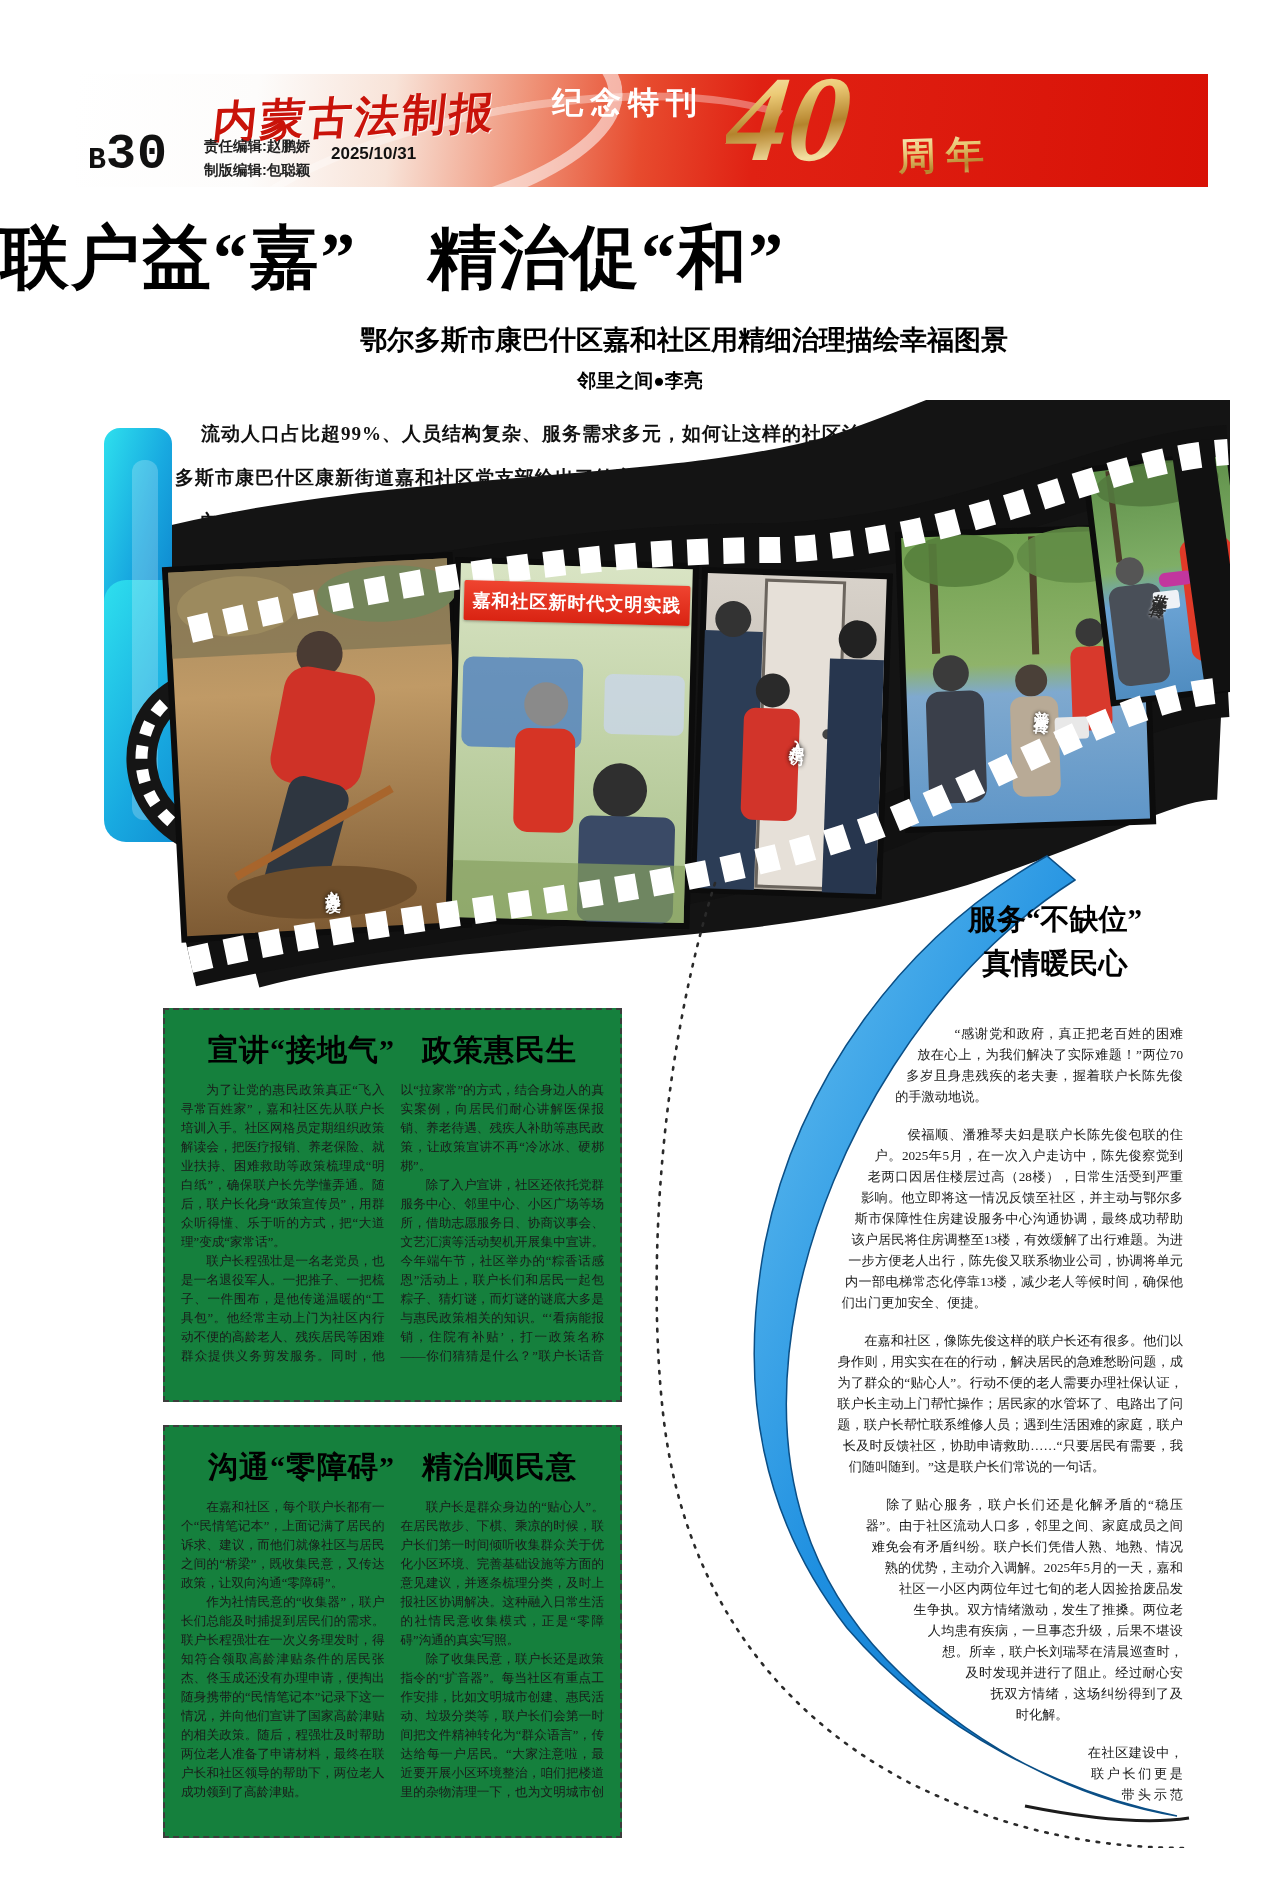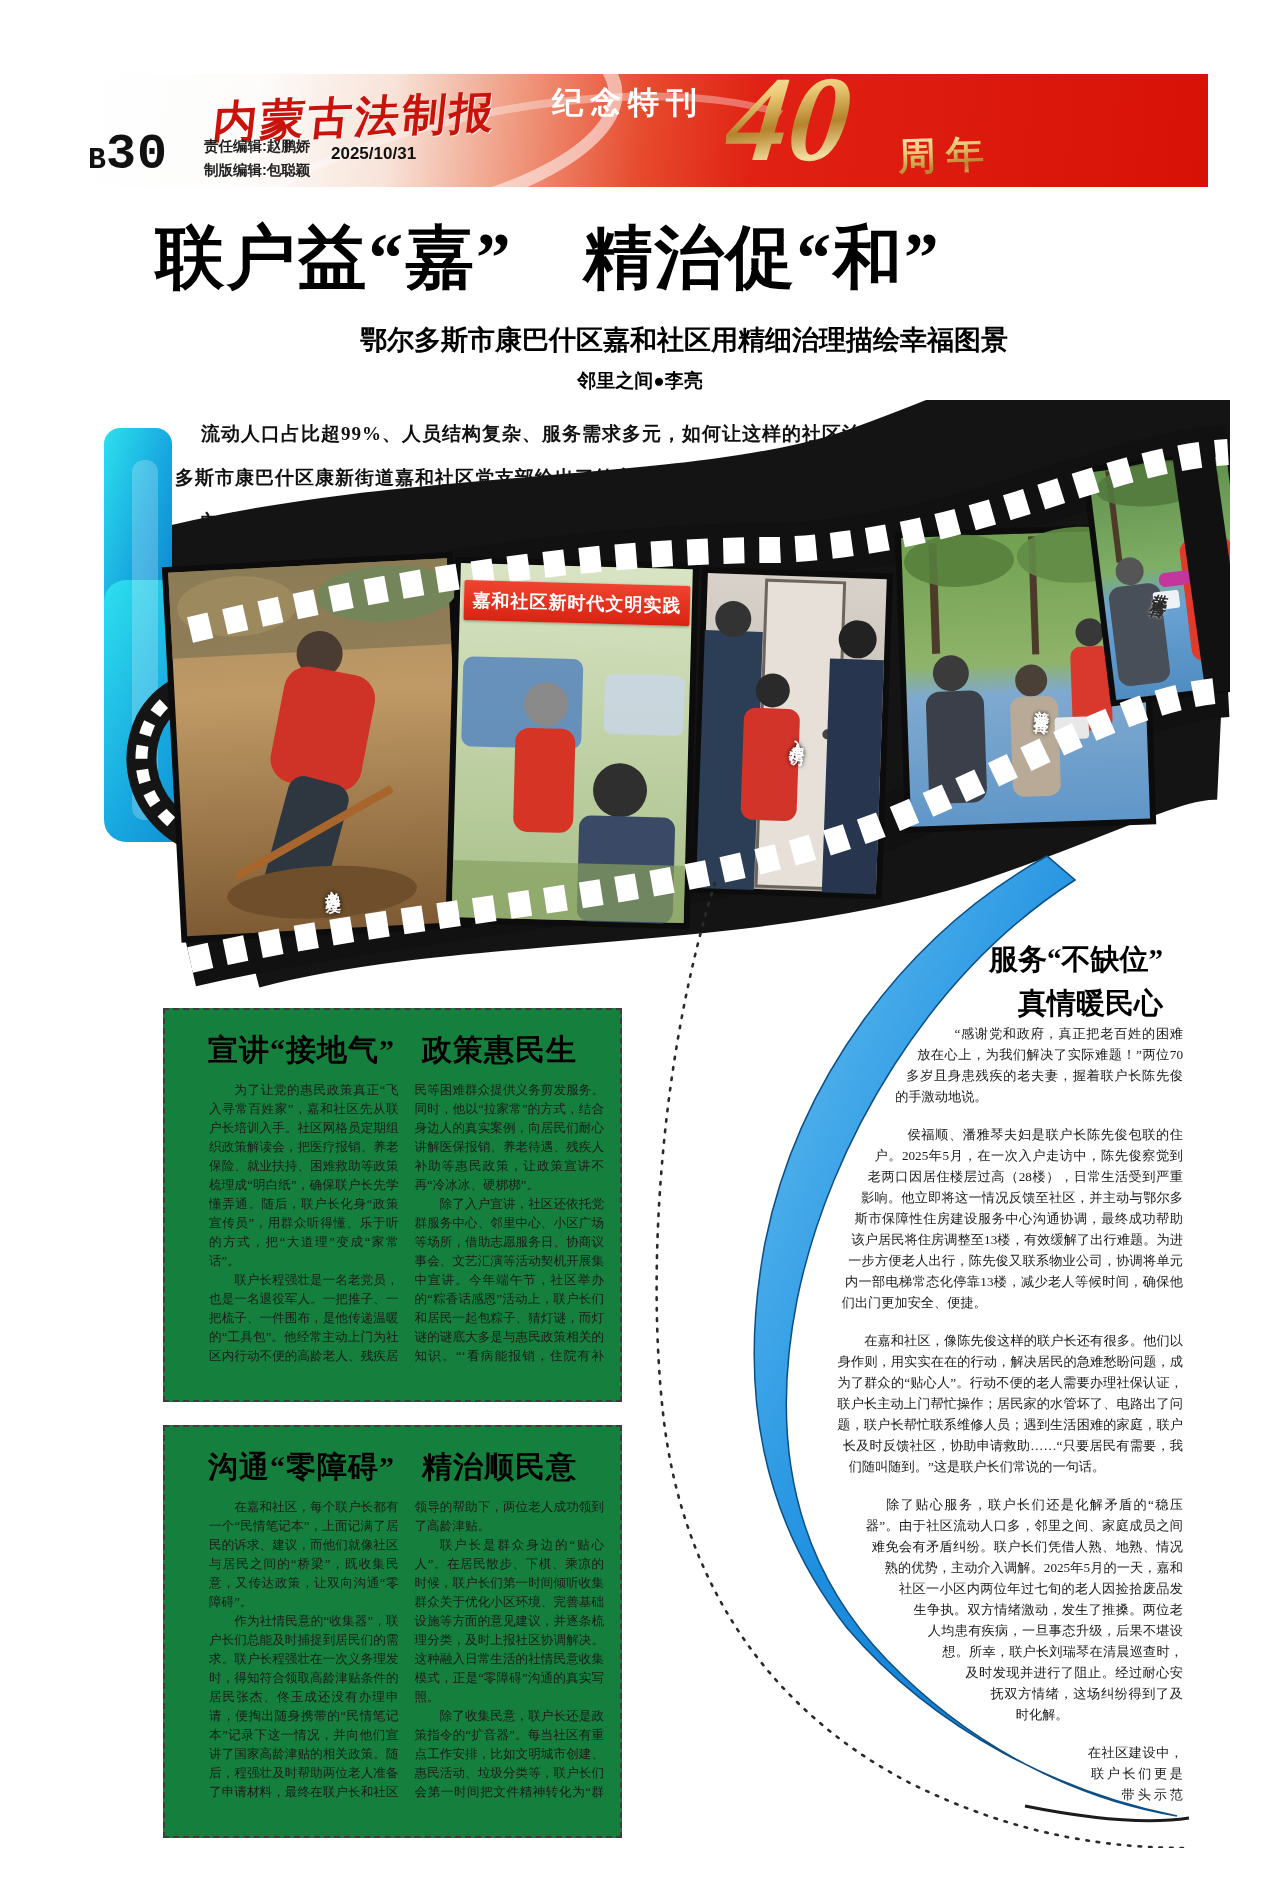--- a/index.html
+++ b/index.html
@@ -25,21 +25,21 @@
   .special{position:absolute;left:476px;top:8px;font-size:31px;font-weight:900;color:#ffffff;letter-spacing:7px;
     font-family:"Liberation Sans","DejaVu Sans",sans-serif;}
   .anno-40{position:absolute;left:652px;top:-22px;font-size:122px;font-weight:900;font-style:italic;
     background:linear-gradient(172deg,#fdf4cd 5%,#eccb77 32%,#b4832c 55%,#f4e0a2 78%,#c49a3f 100%);
     -webkit-background-clip:text;background-clip:text;color:transparent;transform:skewX(-6deg);line-height:1.1;}
   .anno-zn{position:absolute;left:822px;top:56px;font-size:38px;font-weight:900;
     background:linear-gradient(172deg,#fdf4cd 0%,#e8c univers 0,#e8c46f 40%,#b4832c 70%,#f0d896 100%);
     -webkit-background-clip:text;background-clip:text;color:transparent;letter-spacing:10px;transform:rotate(-2deg);}
 
   
-  .headline{position:absolute;left:0;top:212px;width:1096px;text-align:center;font-size:69px;font-weight:900;
+  .headline{position:absolute;left:0;top:212px;width:1096px;text-align:left;font-size:69px;font-weight:900;
     letter-spacing:2px;color:#000;}
   .subhead{position:absolute;left:0;top:322px;width:1280px;text-align:center;font-size:27px;font-weight:800;color:#000;padding-left:44px;}
   .byline{position:absolute;left:0;top:368px;width:1280px;text-align:center;font-size:19px;font-weight:700;color:#000;}
 
   
   .intro{position:absolute;left:175px;top:412px;width:960px;font-size:19px;font-weight:600;line-height:44px;
     letter-spacing:1px;color:#111;}
   .intro div{white-space:nowrap;}
 
   
@@ -48,32 +48,32 @@
     color:#fff;font-size:18px;font-weight:800;text-align:center;line-height:40px;letter-spacing:1px;
     transform:rotate(1.5deg);border-radius:2px;box-shadow:0 1px 3px rgba(0,0,0,.35);}
   .vcap{position:absolute;writing-mode:vertical-rl;font-size:15px;font-weight:700;color:#fff;letter-spacing:3px;
     text-shadow:0 0 4px rgba(0,0,0,.75);}
   .vcap.dark{color:#2c2c2c;text-shadow:0 0 3px rgba(255,255,255,.6);font-style:italic;}
 
   
   .artbox{position:absolute;border:2.5px dashed #3c3c3c;background:#15803d;box-sizing:border-box;padding:10px 16px;}
   .artbox .title{ text-align:center;font-size:30px;font-weight:900;letter-spacing:1px;margin:10px 0 10px 0;color:#000;}
   .artbox .title .t2{margin-left:0.9em;}
-  .artbox .cols{column-count:2;column-gap:16px;font-size:12.6px;line-height:19px;text-align:justify;overflow:hidden;margin-left:28px;}
+  .artbox .cols{column-count:2;column-gap:16px;font-size:12.6px;line-height:19px;text-align:justify;overflow:hidden;}
   .artbox .cols p{margin:0;text-indent:2em;}
   #article1{left:163px;top:1008px;width:459px;height:394px;}
   #article2{left:163px;top:1425px;width:459px;height:413px;}
   #article1 .cols{height:300px;}
   #article2 .cols{height:318px;}
 
   
   #article3{position:absolute;left:645px;top:848px;width:545px;height:1000px;}
   .a3-curve{position:absolute;left:0;top:0;width:545px;height:1000px;}
-  .a3-title{position:absolute;left:268px;top:50px;width:250px;text-align:right;font-size:29px;font-weight:900;
-    line-height:1.5;color:#000;margin-top:40px;}
+  .a3-title{position:absolute;left:285px;top:50px;width:250px;text-align:center;font-size:29px;font-weight:900;
+    line-height:1.5;color:#000;}
   .a3-body{position:absolute;left:8px;top:158px;width:530px;height:845px;font-size:13.2px;line-height:21px;
     text-align:justify;overflow:hidden;}
   .a3-body p{margin:17px;text-indent:2em;}
   .a3-float{float:left;width:530px;height:845px;margin:0;
     shape-outside:polygon(0px 0px,284px 0px,237px 90px,202px 200px,185px 310px,184px 430px,220px 555px,
       292px 660px,412px 760px,470px 800px,530px 835px,530px 845px,0px 845px);}
 </style>
 </head>
 <body>
 

